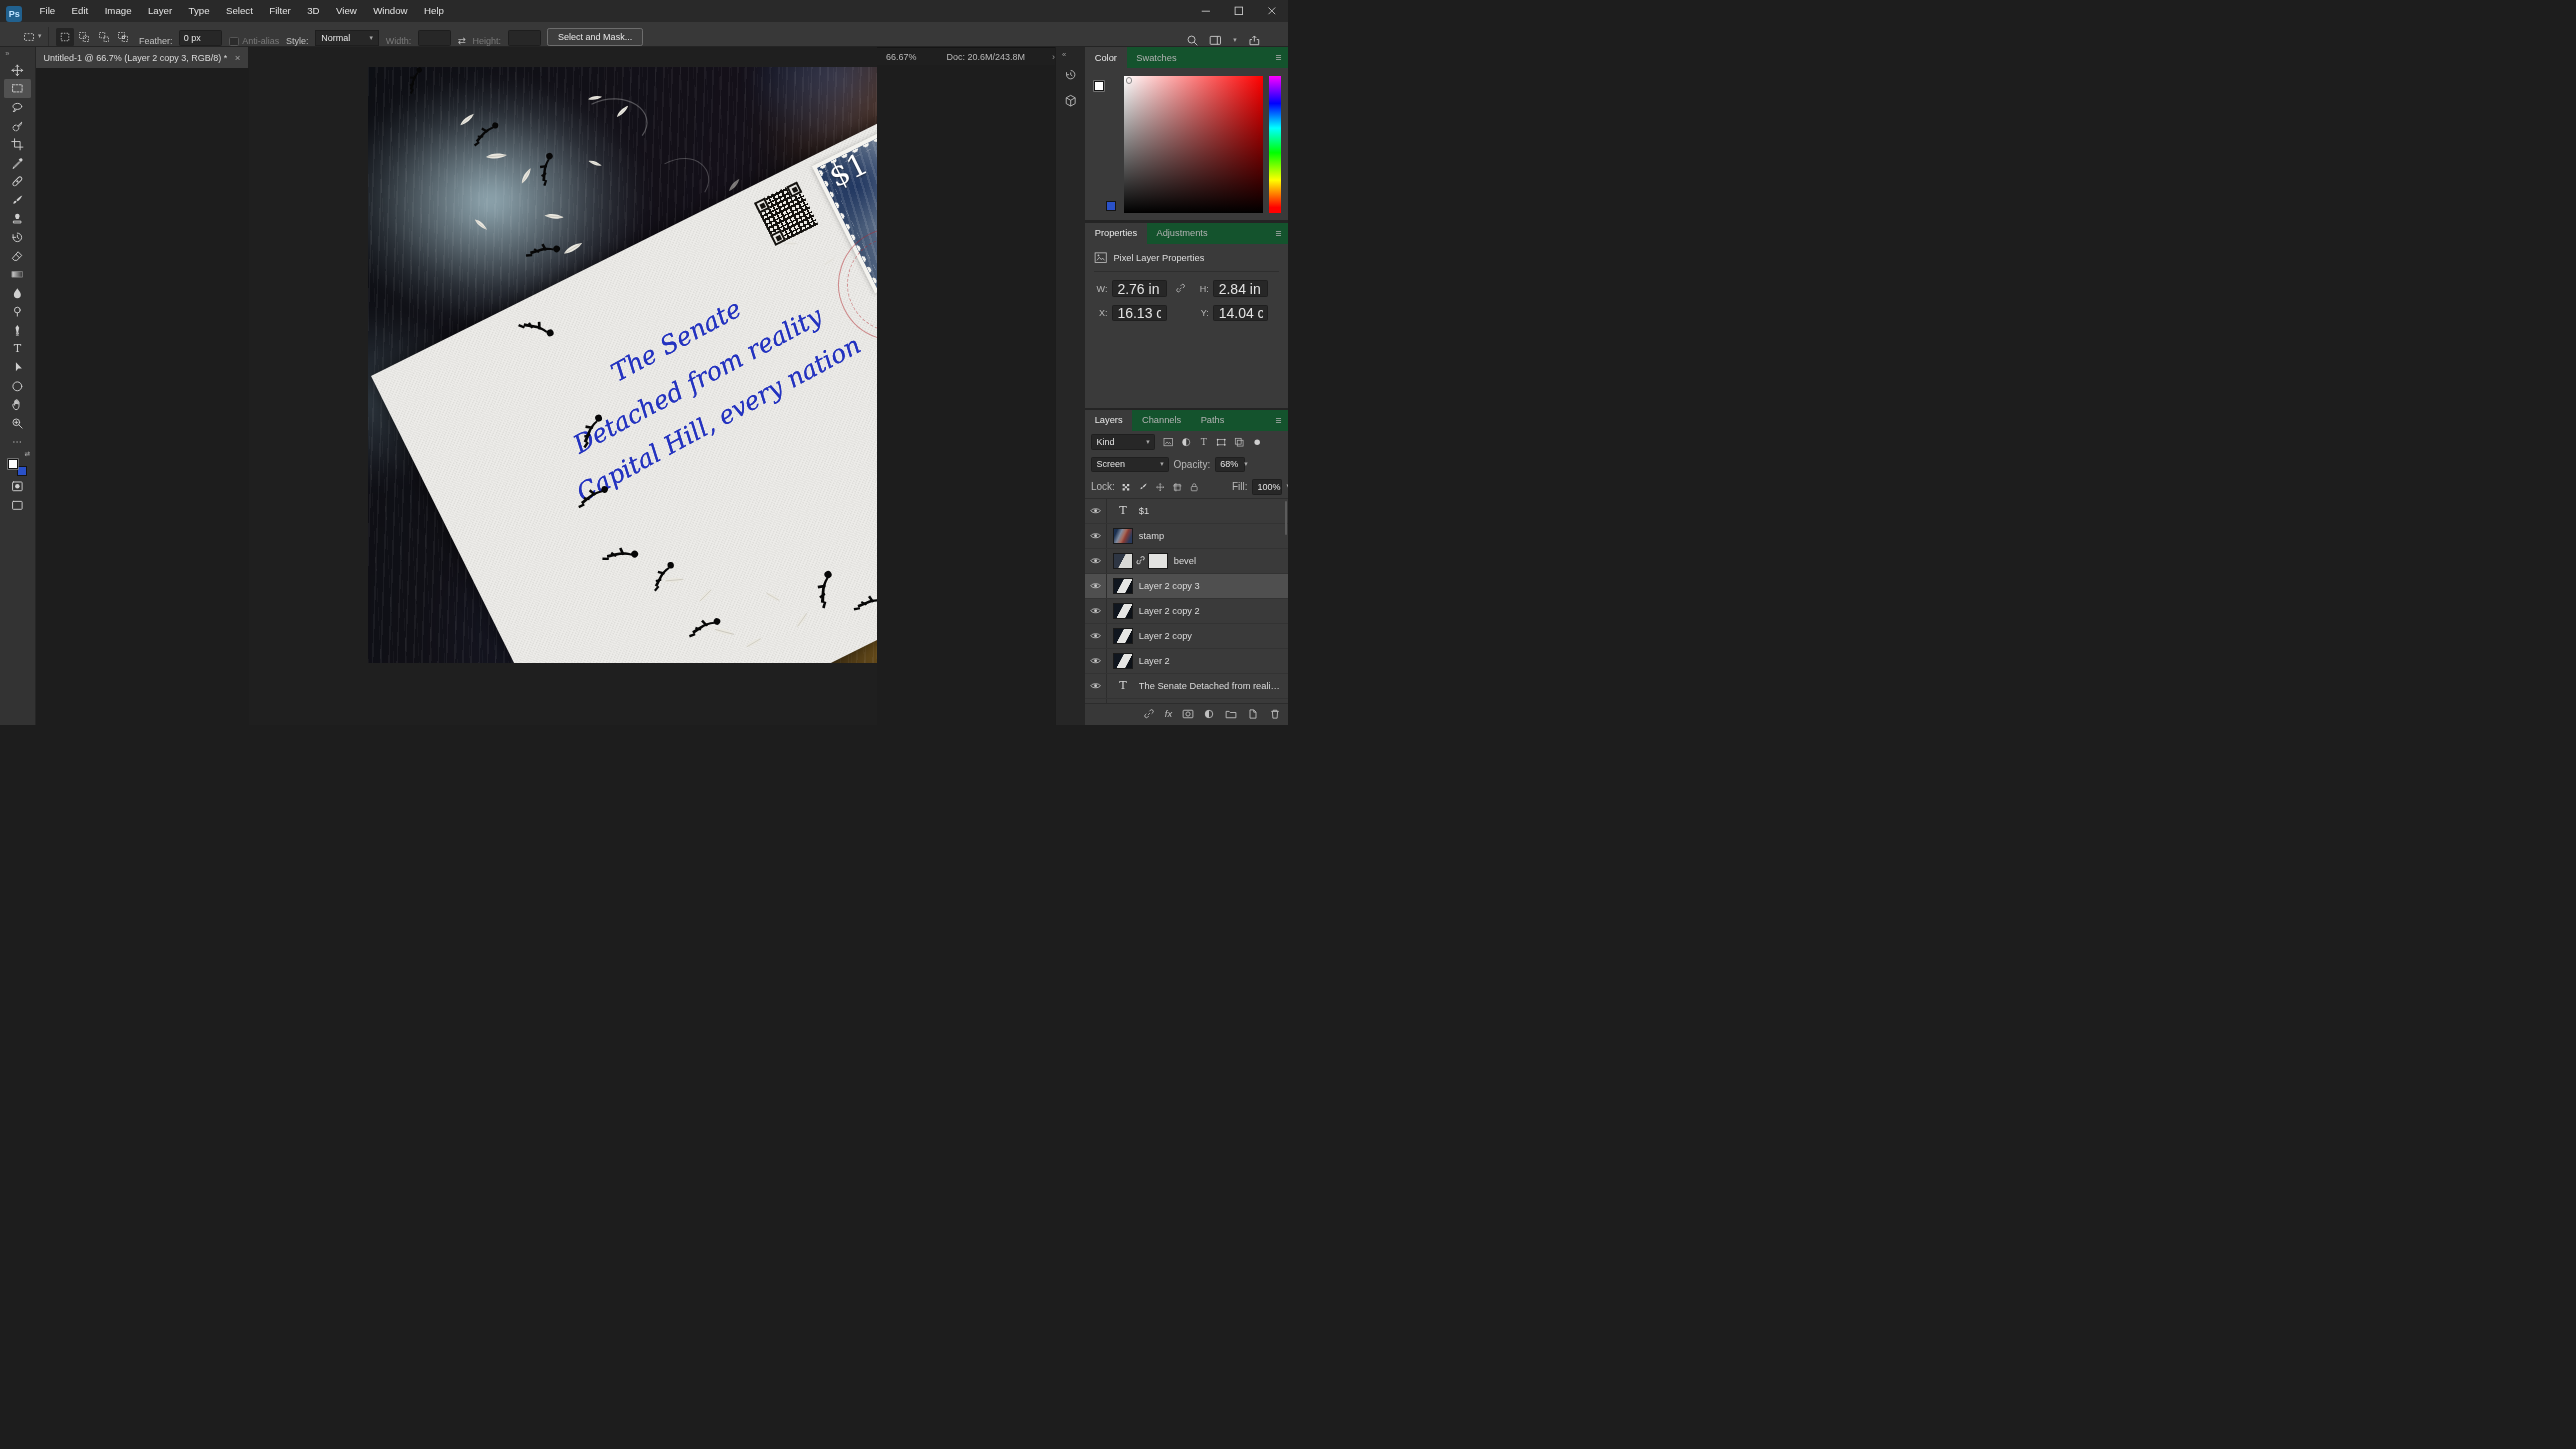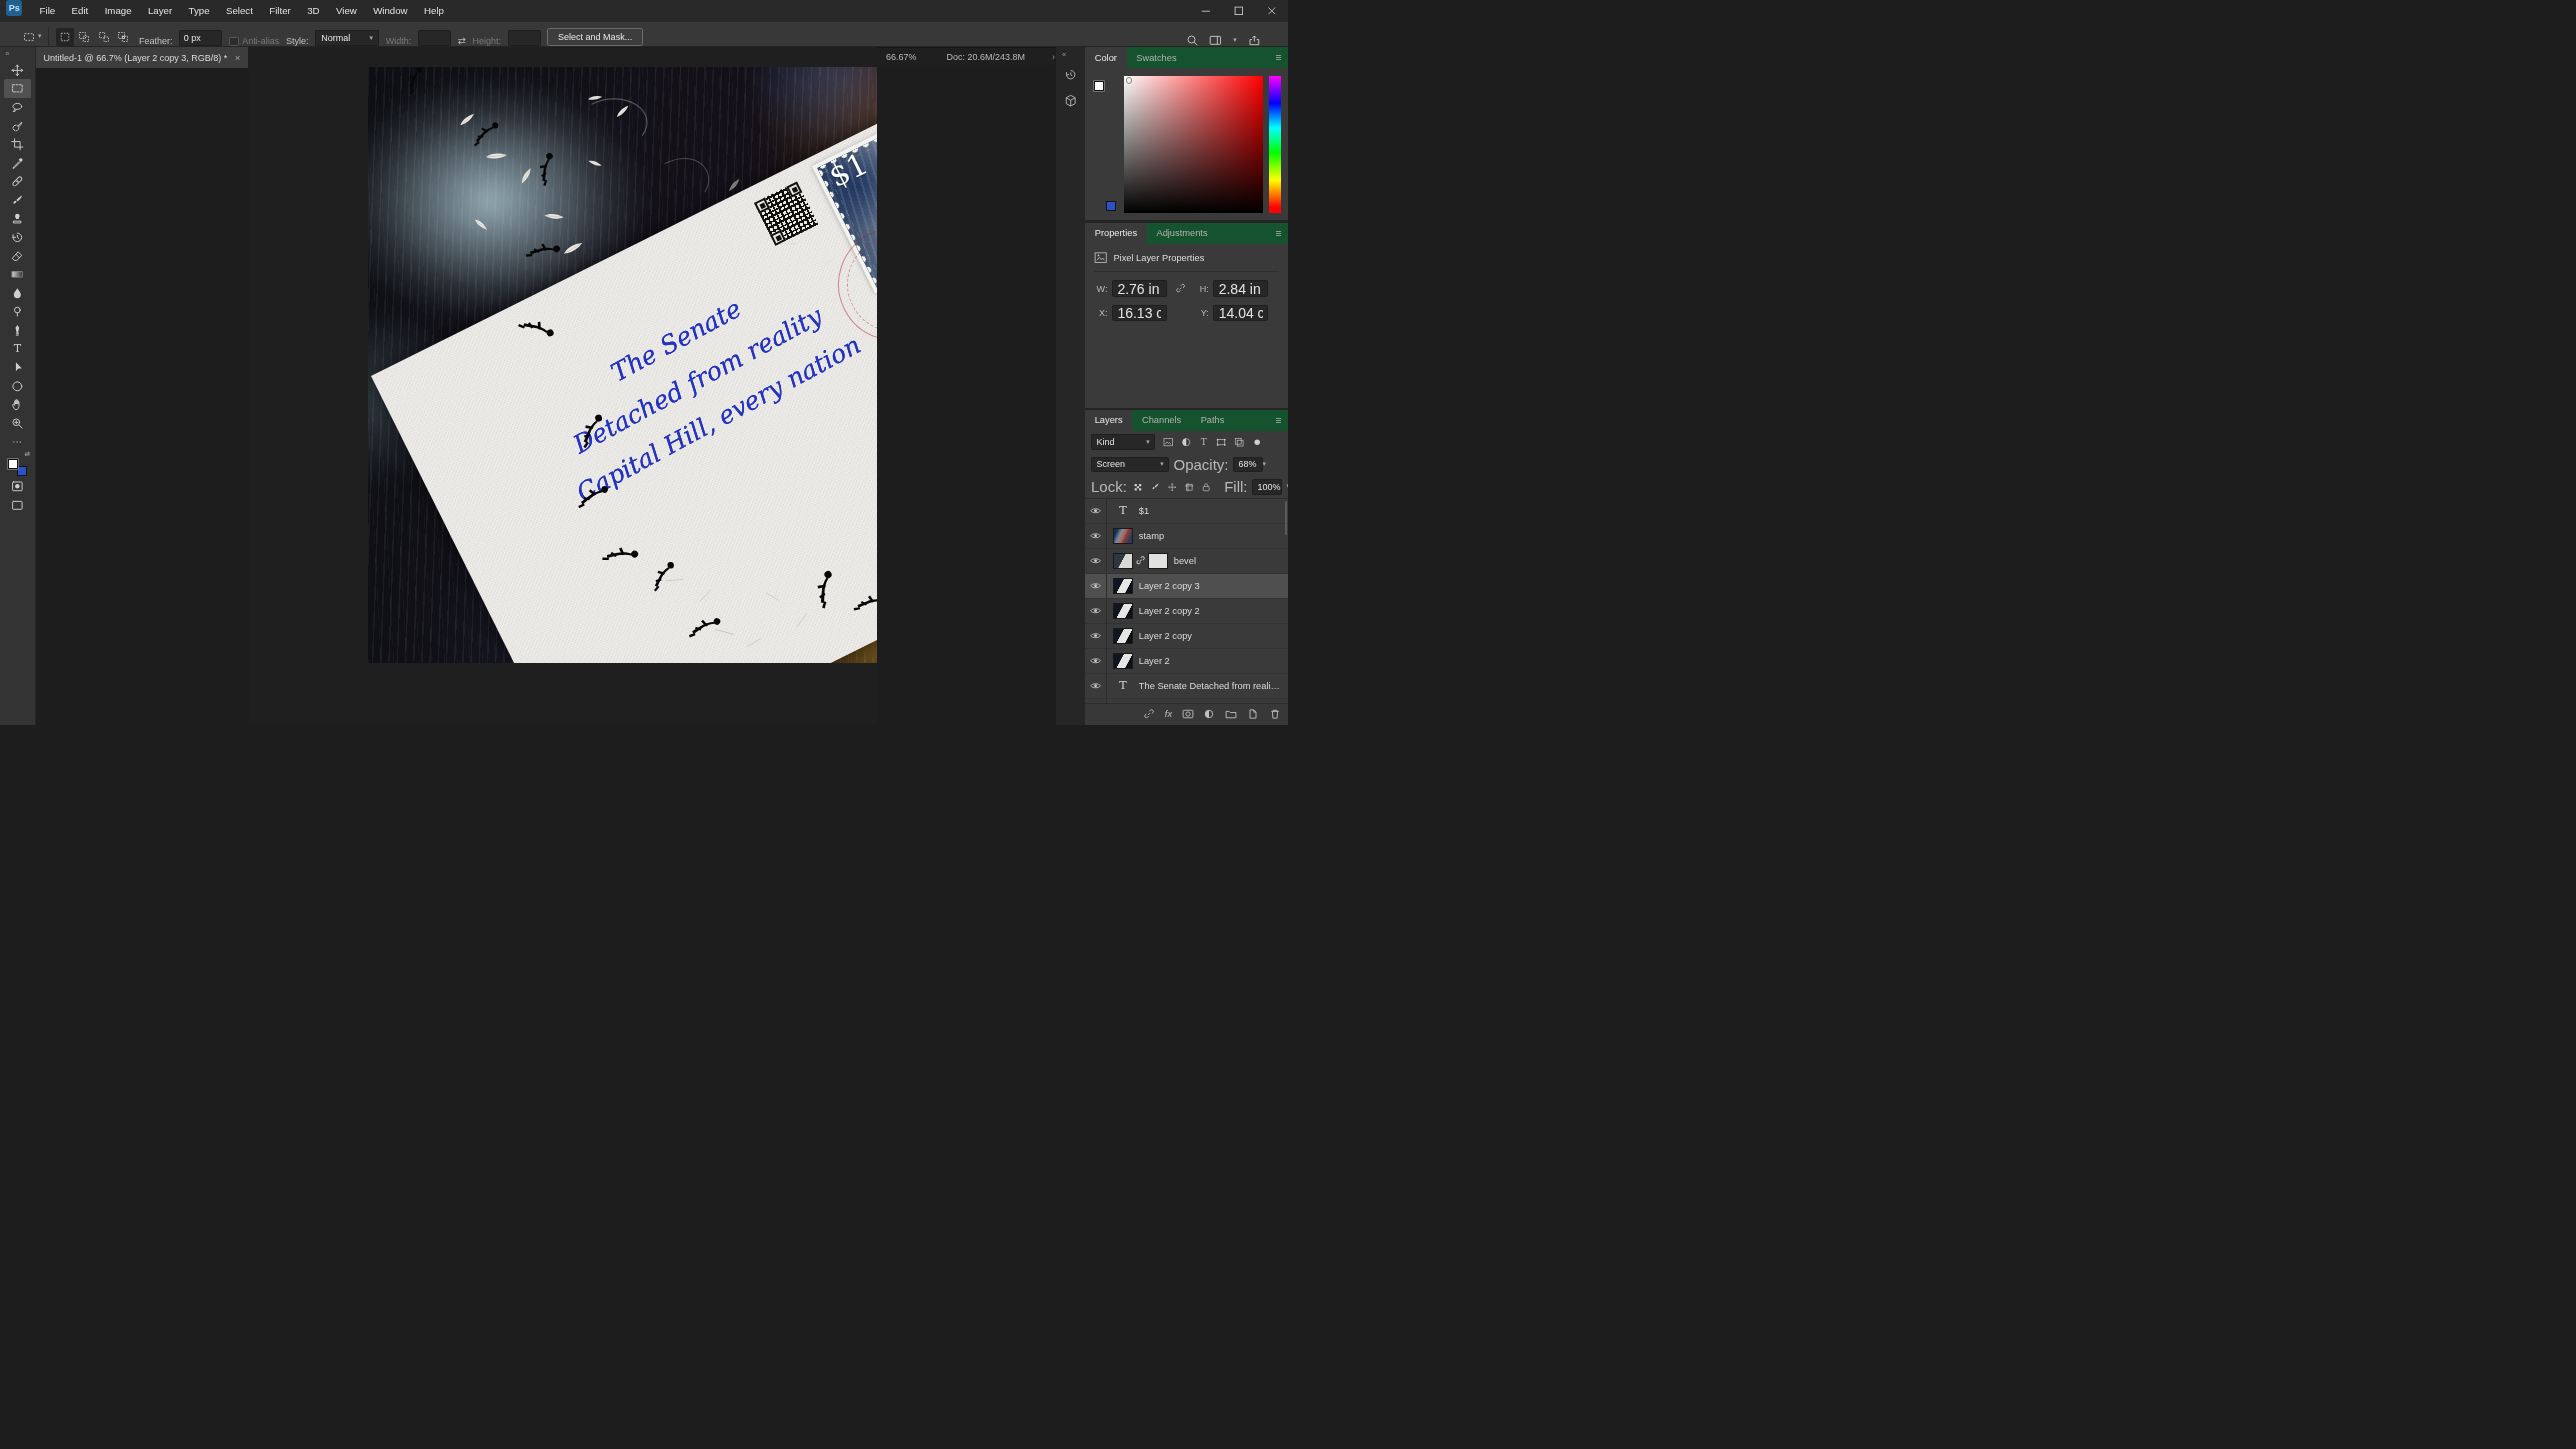--- a/index.html
+++ b/index.html
@@ -2,21 +2,21 @@
 <html><head>
 <meta charset="utf-8">
 <title>Photoshop</title>
 <style>
   *{margin:0;padding:0;box-sizing:border-box}
   html,body{width:1288px;height:725px;overflow:hidden;background:#1d1d1d;
     font-family:"Liberation Sans",sans-serif;font-size:9.7px;color:#d6d6d6}
   .app{width:1288px;height:725px;display:flex;flex-direction:column}
 
   
-  .titlebar{display:flex;align-items:flex-start;height:22.4px;background:#292929;padding-left:6px;flex:none}
+  .titlebar{display:flex;align-items:flex-end;height:22.4px;background:#292929;padding-left:6px;flex:none}
   .ps-logo{width:16.4px;height:16.4px;border-radius:3px;background:#21618f;color:#bfe3ff;font-size:9px;font-weight:bold;
     display:flex;align-items:center;justify-content:center}
   .menubar{display:flex;margin-left:9px}
   .menu-item{padding:0 8.2px;font-size:9.7px;color:#e2e2e2;line-height:22.4px;cursor:default}
   .win-controls{margin-left:auto;display:flex}
   .win-btn{width:33px;height:22.4px;display:flex;align-items:center;justify-content:center}
   .win-btn svg{width:9.7px;height:9.7px;stroke:#c9c9c9;stroke-width:1.2;fill:none}
 
   
   .optionsbar{display:flex;align-items:flex-end;gap:6.7px;padding:0 23px;height:25px;background:#383838;
@@ -160,21 +160,21 @@
   .props-head svg{width:13.4px;height:13.4px;stroke:#c3c3c3;fill:none;stroke-width:1.1}
   .prop-row{display:flex;align-items:center;gap:4.5px}
   .p-label{color:#b8b8b8;font-size:9px;width:13.4px;text-align:right;flex:none}
   .p-input{width:55px;height:16.4px;background:#272727;border:0.7px solid #1f1f1f;color:#e4e4e4;font-size:14px;
     padding:0 4.5px;border-radius:1.5px;font-family:"Liberation Sans",sans-serif}
   .link-btn{width:19.4px;height:16.4px;display:flex;align-items:center;justify-content:center;color:#b8b8b8}
   .link-btn svg,.lnk{width:11.2px;height:11.2px;stroke:#b8b8b8;fill:none;stroke-width:1.2}
   .link-spacer{width:19.4px;flex:none}
 
   .lp-row{display:flex;align-items:center;gap:4.5px;padding:4px 6px;height:22.4px;flex:none}
-  .lp-label{font-size:15px;color:#b8b8b8}
+  .lp-label{font-size:10px;color:#b8b8b8}
   .lp-select{height:15.7px;background:#272727;border:0.7px solid #1f1f1f;border-radius:1.5px;display:flex;
     align-items:center;justify-content:space-between;gap:6px;padding:0 4.5px;font-size:9px;color:#e4e4e4}
   .kind-select{width:64px}
   .blend-select{width:78px}
   .small-select{width:30px}
   .filter-icons{display:flex;gap:2.2px;margin-left:0.7px;align-items:center}
   .f-icon{width:15.7px;height:15px;display:flex;align-items:center;justify-content:center}
   .f-icon svg{width:10.4px;height:10.4px;stroke:#bdbdbd;fill:none;stroke-width:1.1}
   .f-icon .tg{font-size:9px;color:#bdbdbd;font-family:"DejaVu Serif",serif}
   .lock-icons{display:flex;gap:4.5px;align-items:center}

